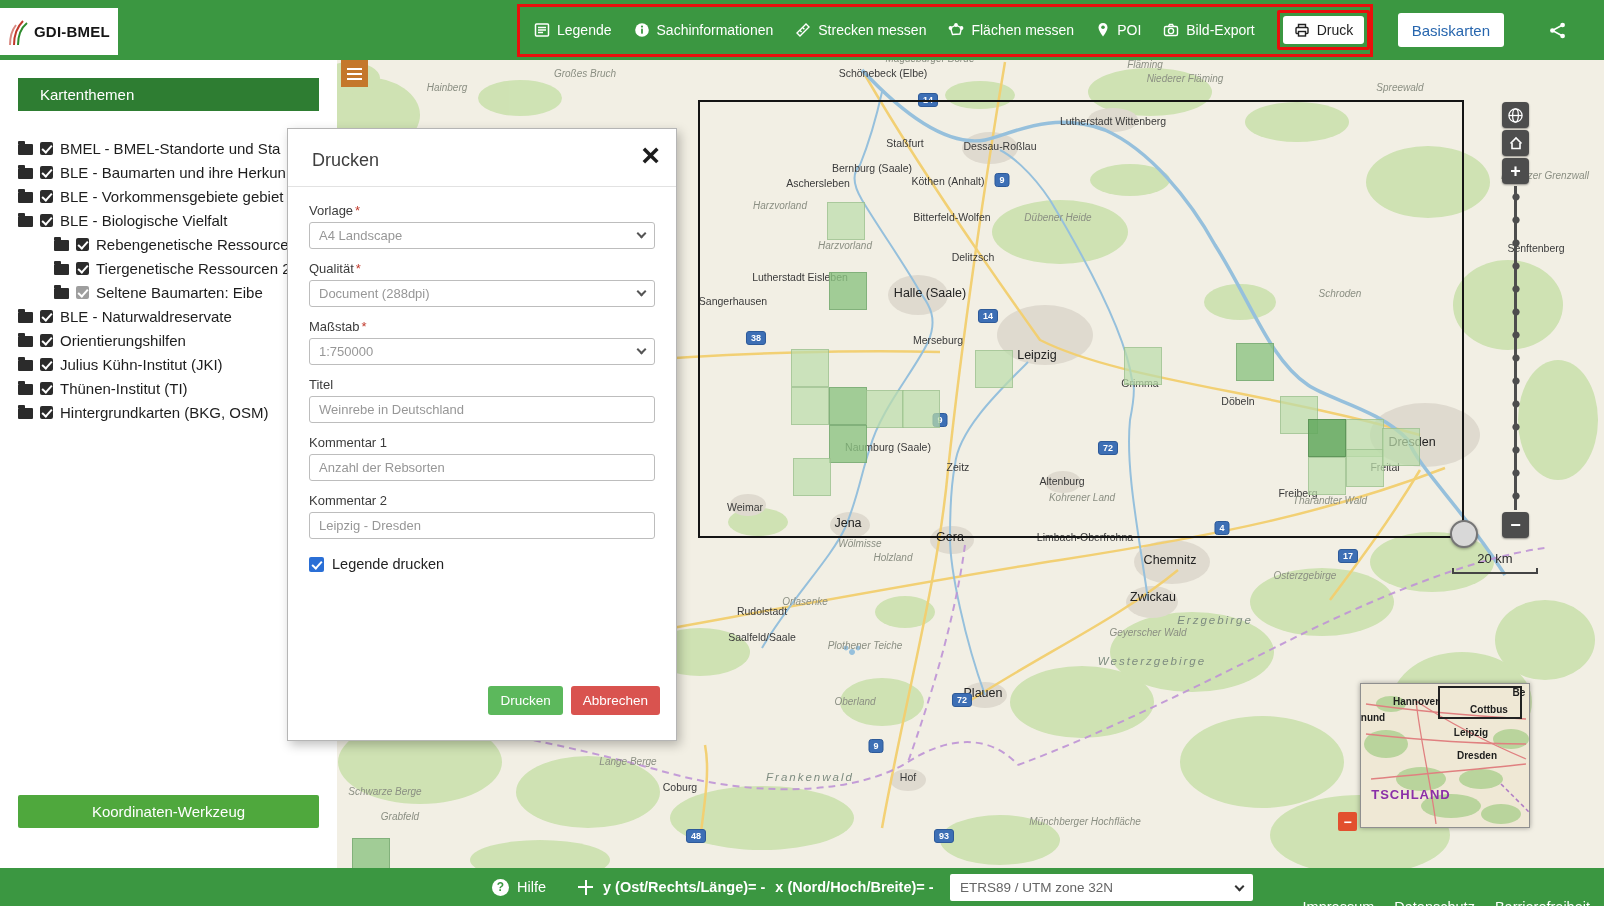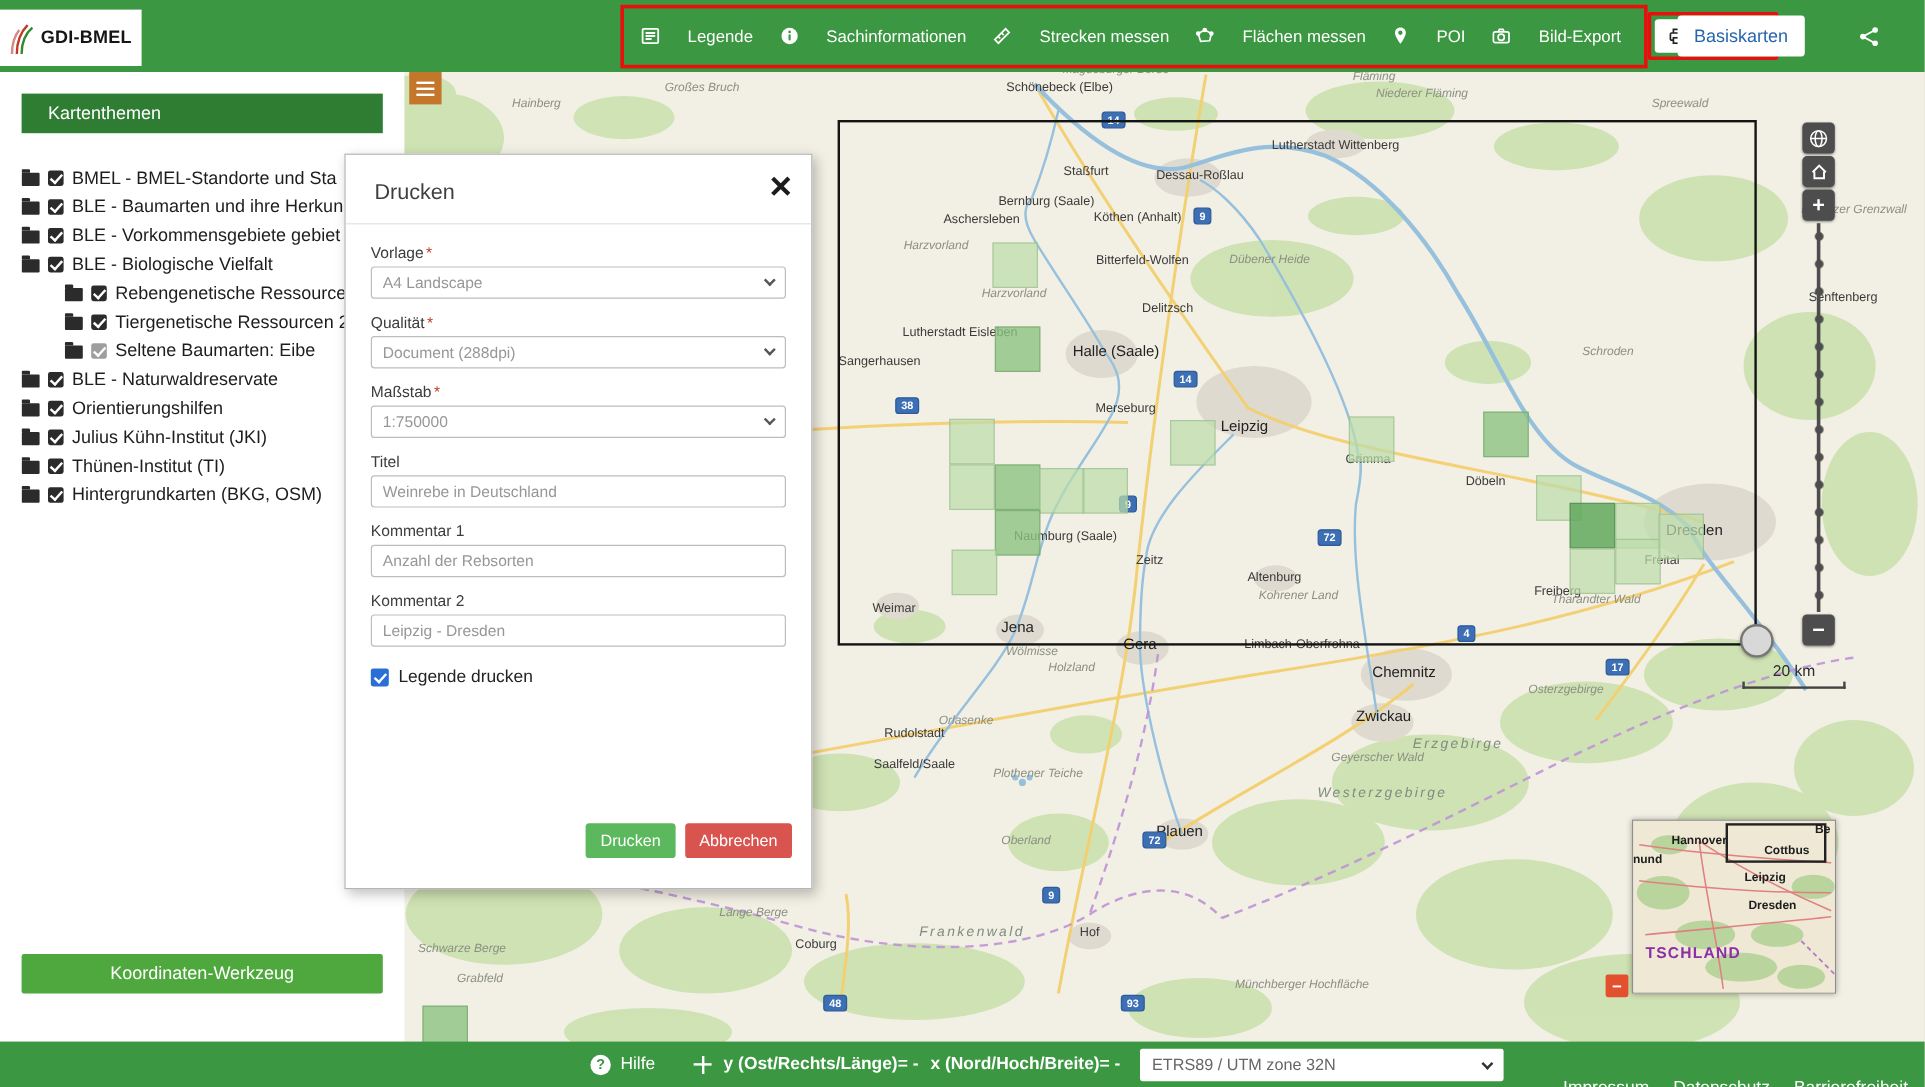--- a/index.html
+++ b/index.html
@@ -4,21 +4,21 @@
 <style>
   * { margin:0; padding:0; box-sizing:border-box; }
   body { font-family:"Liberation Sans",sans-serif; background:#888; }
   .stage { position:relative; width:1604px; height:906px; overflow:hidden; background:#f2efe4; }
 
   
   .hdr { position:absolute; top:0; left:0; right:0; height:60px; background:#3b9741; z-index:40; }
   .logo { position:absolute; left:0; top:8px; width:118px; height:47px; background:#fff; display:flex; align-items:center; gap:5px; padding-left:7px; }
   .logo-text { font-size:15px; font-weight:bold; color:#151515; letter-spacing:.2px; }
   .tools { position:absolute; left:534px; top:0; height:60px; display:flex; align-items:center; gap:22px; }
-  .tb-item { display:flex; align-items:center; gap:23px; color:#fff; font-size:14px; cursor:pointer; white-space:nowrap; }
+  .tb-item { display:flex; align-items:center; gap:7px; color:#fff; font-size:14px; cursor:pointer; white-space:nowrap; }
   .tb-item svg { flex:none; }
   .druck-wrap { border:3px solid #e8100c; padding:3px; border-radius:2px; }
   .tb-item.active { background:#fff; color:#222; padding:6px 11px; border-radius:3px; }
   .red-frame { position:absolute; left:517px; top:4px; width:856px; height:53px; border:3px solid #e8100c; z-index:60; pointer-events:none; }
   .basiskarten { position:absolute; right:100px; top:13px; height:34px; padding:0 14px; background:#fff; color:#2766ae; font-size:15px; border-radius:3px; display:flex; align-items:center; cursor:pointer; }
   .share { position:absolute; right:38px; top:22px; cursor:pointer; }
 
   
   .sb { position:absolute; left:0; top:60px; width:337px; bottom:38px; background:#fff; z-index:30; }
   .sb-title { position:absolute; left:18px; top:18px; width:301px; height:33px; background:#2e7d32; color:#fff; font-size:15px; display:flex; align-items:center; padding-left:22px; }

